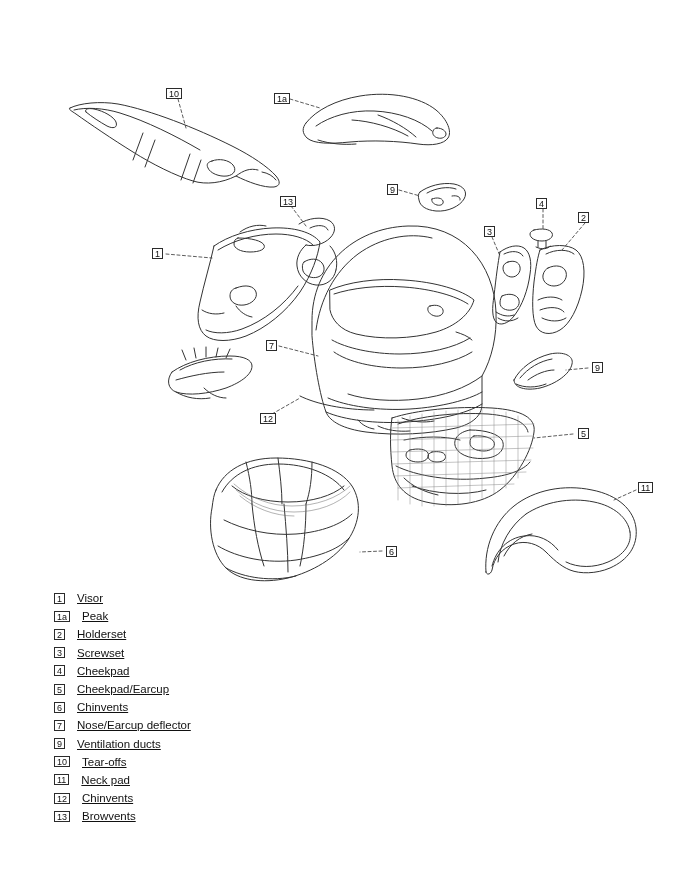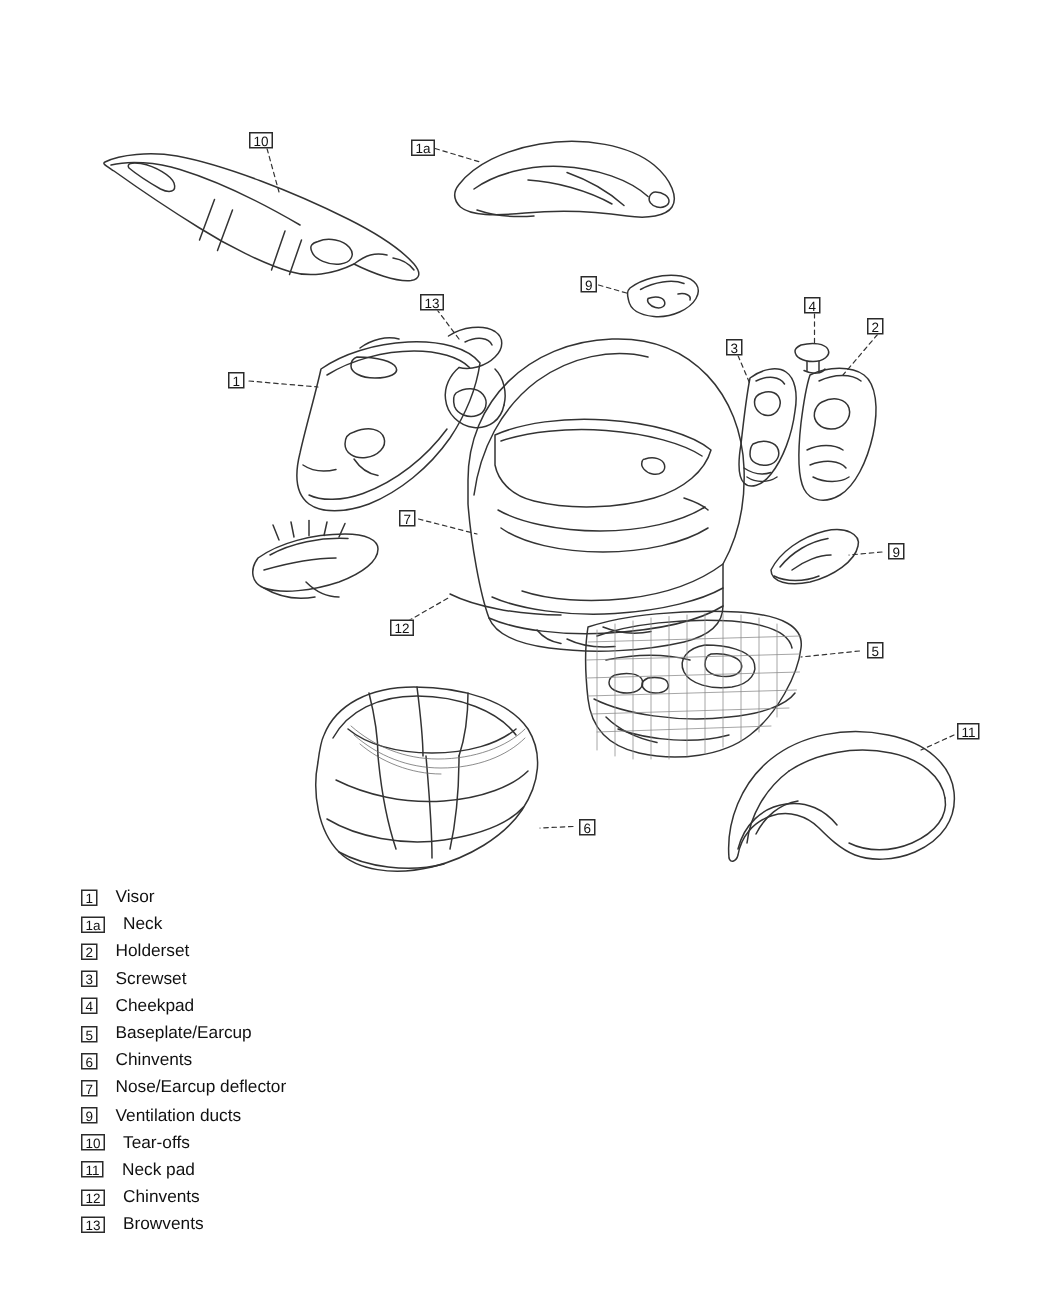--- a/index.html
+++ b/index.html
@@ -61,20 +61,21 @@
     min-width: 11px;
     padding: 0 2px;
     text-align: center;
     box-sizing: border-box;
     margin-right: 12px;
     color: #111111;
   }
   .legend-label {
     font-size: 11.5px;
     color: #111111;
+    text-decoration: underline;
   }
 </style>
 </head>
 <body>
 
 <div id="diagram-root">
 
   <svg class="art" viewBox="0 0 700 869">
     <g fill="none" stroke="#333333" stroke-width="1" stroke-linejoin="round" stroke-linecap="round">
 
@@ -323,37 +324,37 @@
   <div class="callout" style="left:638px; top:482px;">11</div>
   <div class="callout" style="left:386px; top:546px;">6</div>
 
   <div class="legend">
     <div class="legend-row">
       <span class="legend-num">1</span>
       <span class="legend-label">Visor</span>
     </div>
     <div class="legend-row">
       <span class="legend-num">1a</span>
-      <span class="legend-label">Neck</span>
+      <span class="legend-label">Peak</span>
     </div>
     <div class="legend-row">
       <span class="legend-num">2</span>
       <span class="legend-label">Holderset</span>
     </div>
     <div class="legend-row">
       <span class="legend-num">3</span>
       <span class="legend-label">Screwset</span>
     </div>
     <div class="legend-row">
       <span class="legend-num">4</span>
       <span class="legend-label">Cheekpad</span>
     </div>
     <div class="legend-row">
       <span class="legend-num">5</span>
-      <span class="legend-label">Baseplate/Earcup</span>
+      <span class="legend-label">Cheekpad/Earcup</span>
     </div>
     <div class="legend-row">
       <span class="legend-num">6</span>
       <span class="legend-label">Chinvents</span>
     </div>
     <div class="legend-row">
       <span class="legend-num">7</span>
       <span class="legend-label">Nose/Earcup deflector</span>
     </div>
     <div class="legend-row">

